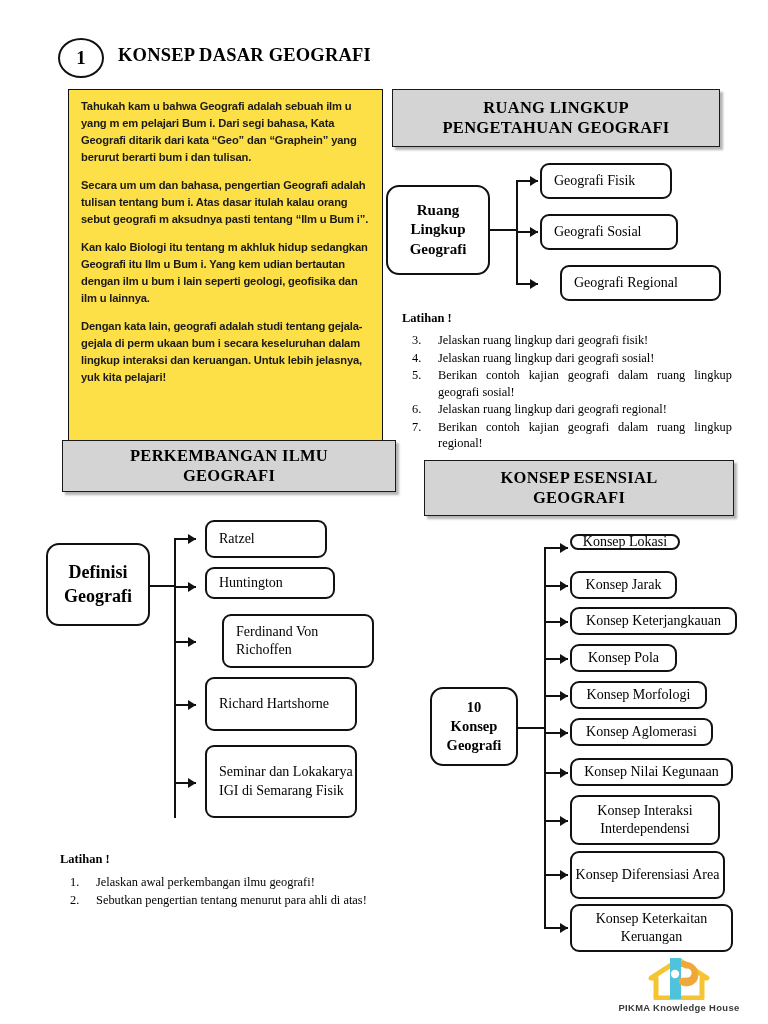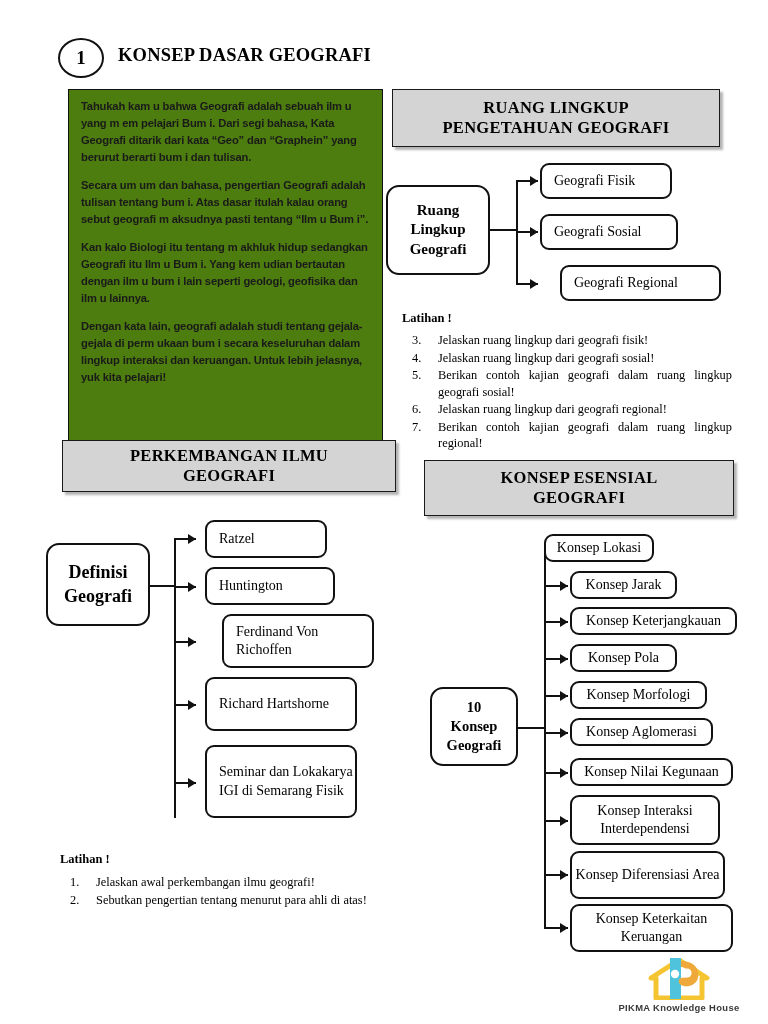--- a/index.html
+++ b/index.html
@@ -58,21 +58,21 @@
 
   
   #intro-box {
     position: absolute;
     left: 68px;
     top: 89px;
     width: 315px;
     height: 383px;
     border: 1.6px solid #111;
     box-sizing: border-box;
-    background: #4d7c0f;
+    background: #fde047;
     padding: 8px 12px 6px 12px;
   }
   #intro-box p {
     margin: 0 0 11px 0;
     font-family: "Liberation Sans", sans-serif;
     font-weight: bold;
     font-size: 11.2px;
     line-height: 1.52;
     letter-spacing: -0.15px;
     color: #1a1a1a;
@@ -282,21 +282,21 @@
   <div class="vline" style="left:174px; top:538px; height:280px;"></div>
 
   <div class="hline" style="left:174px; top:538px; width:22px;"></div>
   <div class="arrow" style="left:188px; top:534px;"></div>
   <div class="node leaf" style="left:205px; top:520px; width:122px; height:38px;">
     <span>Ratzel</span>
   </div>
 
   <div class="hline" style="left:174px; top:586px; width:22px;"></div>
   <div class="arrow" style="left:188px; top:582px;"></div>
-  <div class="node leaf" style="left:205px; top:567px; width:130px; height:38px;">
+  <div class="node leaf" style="left:205px; top:567px; width:130px; height:32px;">
     <span>Huntington</span>
   </div>
 
   <div class="hline" style="left:174px; top:641px; width:22px;"></div>
   <div class="arrow" style="left:188px; top:637px;"></div>
   <div class="node leaf" style="left:205px; top:614px; width:152px; height:54px;margin-left:17px;">
     <span>Ferdinand Von Richoffen</span>
   </div>
 
   <div class="hline" style="left:174px; top:704px; width:22px;"></div>
@@ -335,21 +335,21 @@
       <div>10</div>
       <div>Konsep</div>
       <div>Geografi</div>
     </div>
   </div>
   <div class="hline" style="left:518px; top:727px; width:28px;"></div>
   <div class="vline" style="left:544px; top:547px; height:382px;"></div>
 
   <div class="hline" style="left:544px; top:547px; width:24px;"></div>
   <div class="arrow" style="left:560px; top:543px;"></div>
-  <div class="node leaf-center" style="left:544px; top:534px; width:110px; height:28px;">
+  <div class="node leaf-center" style="left:570px; top:534px; width:110px; height:16px;">
     <span>Konsep Lokasi</span>
   </div>
 
   <div class="hline" style="left:544px; top:585px; width:24px;"></div>
   <div class="arrow" style="left:560px; top:581px;"></div>
   <div class="node leaf-center" style="left:570px; top:571px; width:107px; height:28px;">
     <span>Konsep Jarak</span>
   </div>
 
   <div class="hline" style="left:544px; top:621px; width:24px;"></div>

